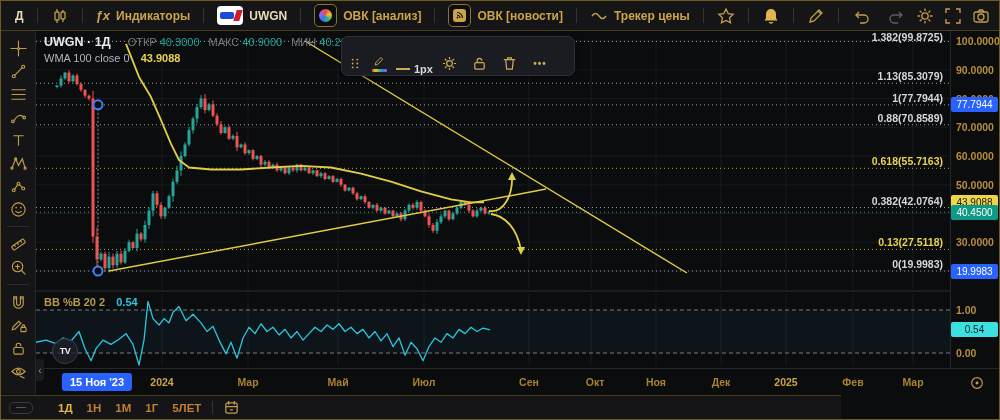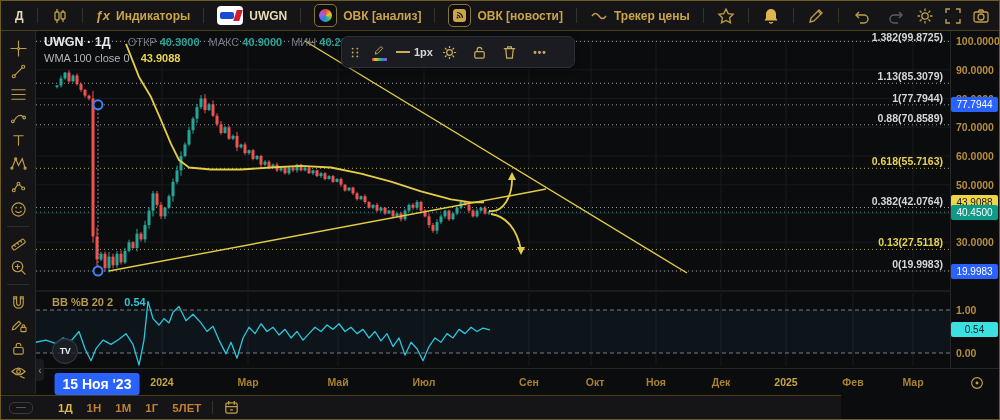--- a/index.html
+++ b/index.html
@@ -29,48 +29,48 @@
   .ltool{width:22px;height:18px;display:flex;align-items:center;justify-content:center;color:#bf9e4a;}
   .ltool svg{width:17px;height:17px;}
   .ldiv{width:22px;height:1px;background:#2c2d31;margin:3px 0;}
   
   #chart-root{position:absolute;left:35px;top:30px;width:963px;height:365px;background:#0b0c0e;}
   #main-svg{position:absolute;left:0;top:0;}
   
   #legend{position:absolute;left:8px;top:4px;font-size:11px;z-index:5;white-space:nowrap;}
   #legend .sym{color:#e8eaed;font-weight:bold;font-size:12.5px;margin-right:8px;}
   #legend .lab{color:#787b86;margin-left:6px;}
-  #legend .val{color:#26a69a;font-weight:bold;}
+  #legend .val{color:#26a69a;font-weight:normal;}
   #legend-row2{position:absolute;left:8px;top:21px;font-size:11px;color:#b2b5be;z-index:5;}
   #legend-row2 .wmaval{color:#e9d34f;font-weight:bold;margin-left:8px;}
   
-  #draw-toolbar{position:absolute;left:305px;top:5px;width:234px;height:32px;background:#1b1c21;
-    border:1px solid #2f3037;border-radius:7px;z-index:6;display:flex;align-items:center;gap:4px;padding:0 6px;box-sizing:border-box;
+  #draw-toolbar{position:absolute;left:305px;top:5px;width:234px;height:40px;background:#1b1c21;
+    border:1px solid #2f3037;border-radius:7px;z-index:6;display:flex;align-items:flex-end;gap:4px;padding:0 6px;box-sizing:border-box;
     box-shadow:0 2px 6px rgba(0,0,0,.5);}
   .dtb{display:flex;align-items:center;justify-content:center;width:26px;height:24px;color:#c9ab58;border-radius:4px;}
   .dtb svg{width:17px;height:17px;}
   .pencil-wrap{display:flex;flex-direction:column;align-items:center;gap:1px;}
   .rainbow{width:15px;height:3px;border-radius:1px;background:linear-gradient(90deg,#e5484d,#f0c41b,#3fbf5f,#3179f5,#a65de8);}
   .lw{display:flex;align-items:center;gap:4px;color:#d6d7da;font-size:11px;font-weight:bold;}
   .lw .dash{width:14px;height:2px;background:#c9ab58;}
   
   .fib-label{position:absolute;right:56px;font-size:10.5px;font-weight:bold;z-index:4;white-space:nowrap;}
   #price-axis{position:absolute;right:0;top:0;width:48px;height:337px;border-left:1px solid #26272b;z-index:7;background:#0b0c0e;}
   .ptick{position:absolute;left:5px;font-size:10.5px;color:#b78d3e;font-weight:bold;}
   .pbadge{position:absolute;left:0;width:47px;height:15px;font-size:10px;font-weight:normal;
     display:flex;align-items:center;justify-content:center;border-radius:2px;z-index:8;}
   
   #time-axis{position:absolute;left:0;top:337px;width:963px;height:28px;border-top:1px solid #26272b;}
   .tlabel{position:absolute;top:7px;font-size:10.5px;color:#a8822f;font-weight:bold;transform:translateX(-50%);}
   .tlabel.year{color:#c9a546;}
   #time-badge{position:absolute;top:4px;transform:translateX(-50%);background:#2962ff;color:#fff;
-    font-size:14px;font-weight:bold;padding:3px 8px;border-radius:3px;z-index:8;white-space:nowrap;}
+    font-size:11px;font-weight:bold;padding:3px 8px;border-radius:3px;z-index:8;white-space:nowrap;}
   #goto-end{position:absolute;right:14px;top:6px;width:16px;height:16px;color:#bf9e4a;}
   
-  #bb-legend{position:absolute;left:8px;top:265px;font-size:11px;z-index:5;margin-left:8px;}
+  #bb-legend{position:absolute;left:8px;top:265px;font-size:11px;z-index:5;}
   #bb-legend .lab{color:#b89a4e;font-weight:bold;}
   #bb-legend .val{color:#2bc7dd;font-weight:bold;margin-left:8px;}
   
   #tv-logo{position:absolute;left:16px;top:307px;width:24px;height:24px;border-radius:50%;
     background:#1d2027cc;border:1px solid #3a3f4a;z-index:5;display:flex;align-items:center;justify-content:center;
     color:#e8eaed;font-weight:bold;font-size:9px;letter-spacing:-.5px;}
   #collapse-tab{position:absolute;left:0;top:328px;width:8px;height:22px;background:#1a1b1f;border-radius:0 4px 4px 0;
     color:#8a8d94;font-size:10px;display:flex;align-items:center;justify-content:center;z-index:5;}
   
   #bottom-toolbar{position:absolute;left:0;bottom:0;width:840px;height:24px;background:#151517;

